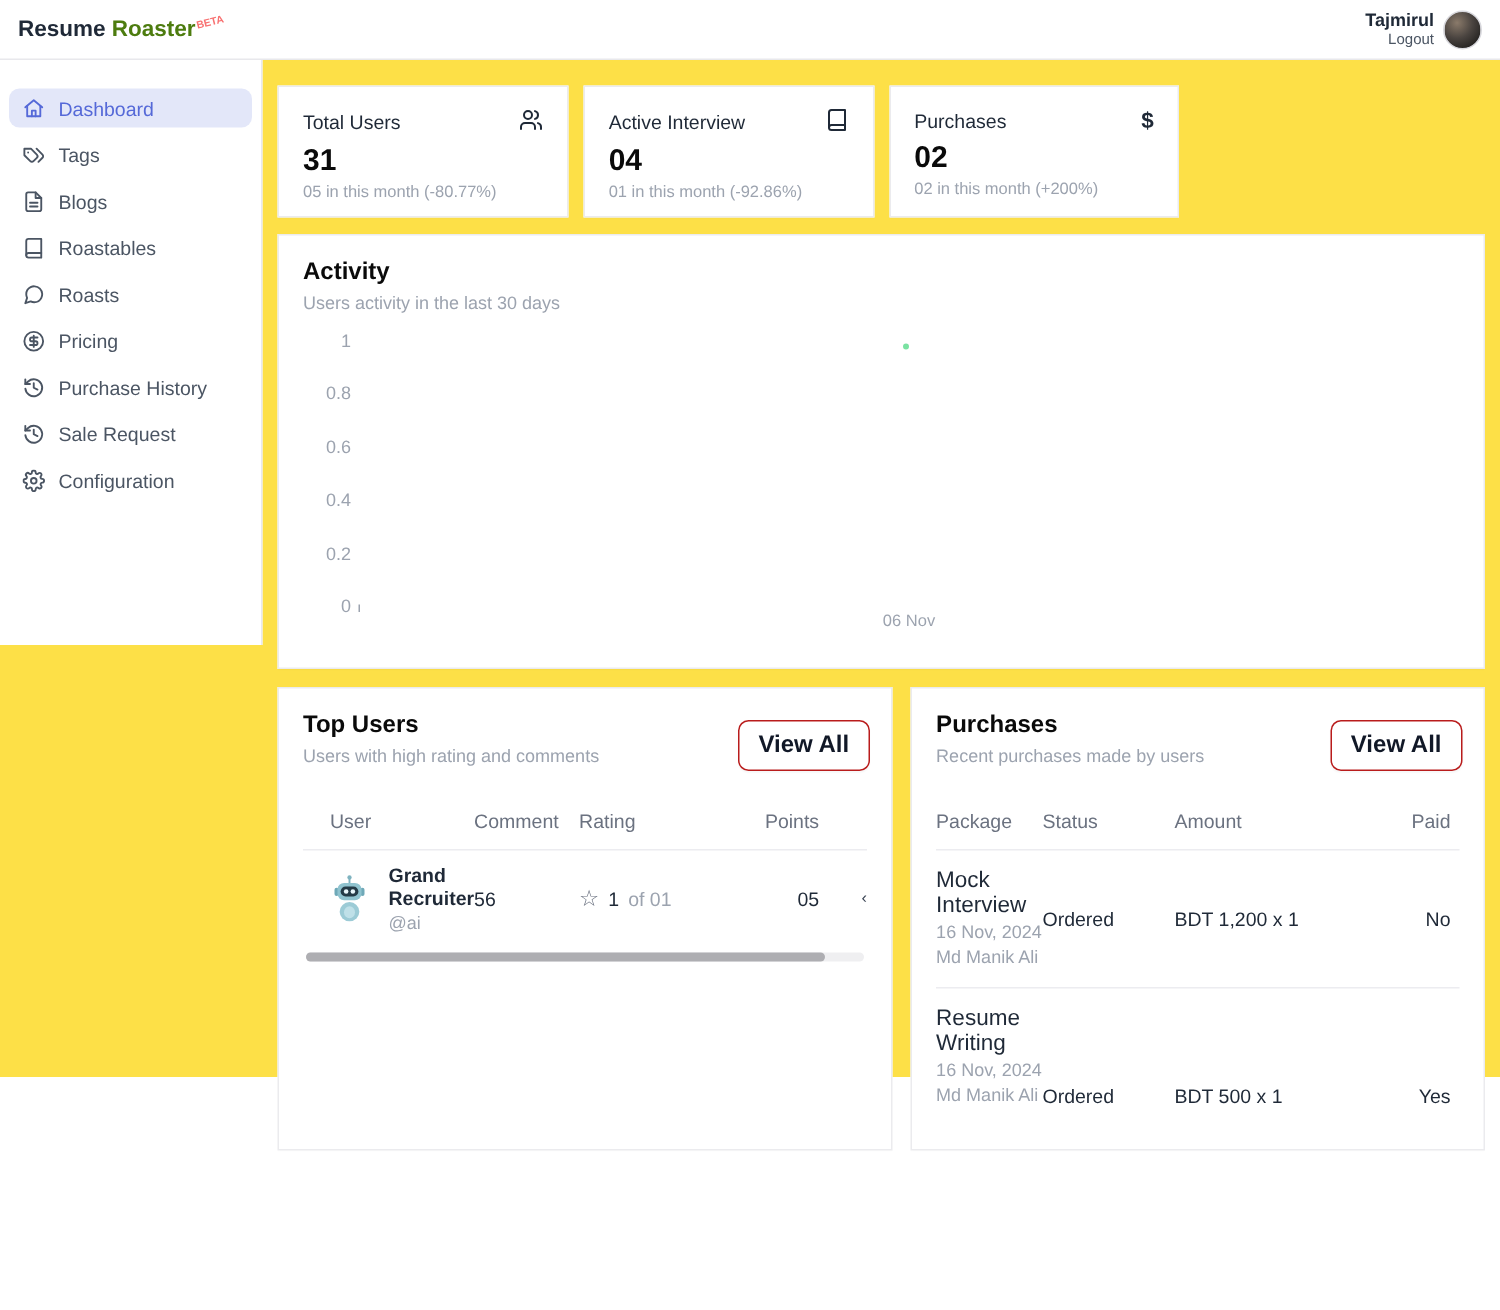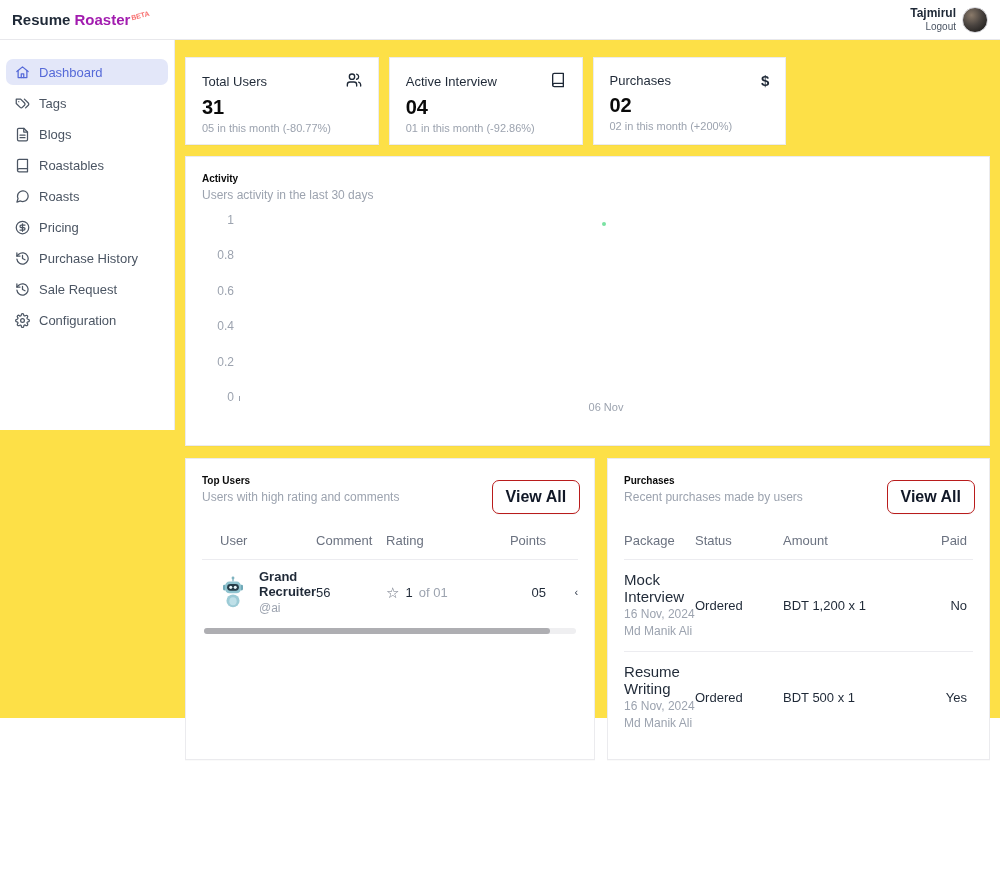--- a/index.html
+++ b/index.html
@@ -4,21 +4,21 @@
 <style>
   * { margin:0; padding:0; box-sizing:border-box; }
   body { font-family:"Liberation Sans", sans-serif; background:#fff; color:#111827; }
   .page { width:1000px; height:873px; background:#fff; overflow:hidden; }
 
   
   .topbar { height:40px; background:#fff; border-bottom:1px solid #e8e8ec;
             display:flex; align-items:center; justify-content:space-between; padding:0 12px; }
   .logo { font-size:15px; font-weight:bold; white-space:nowrap; }
   .logo .l1 { color:#1f2937; }
-  .logo .l2 { color:#a21caf; }
+  .logo .l2 { color:#4d7c0f; }
   .logo .beta { display:inline-block; font-size:7px; font-weight:bold; color:#f87171;
                 transform:rotate(-14deg); position:relative; top:-7px; left:1px; }
   .usermenu { display:flex; align-items:center; gap:6px; }
   .usertext { text-align:right; line-height:1.15; }
   .username { font-size:12px; font-weight:bold; color:#1f2937; }
   .logout { font-size:10px; color:#4b5563; cursor:pointer; }
   .avatar { width:26px; height:26px; border-radius:50%;
             background:radial-gradient(circle at 35% 30%, #8a7a6a 0%, #4a4440 45%, #1b1a19 90%);
             border:1px solid #d9d9de; }
 
@@ -41,21 +41,21 @@
   .stat-card { padding:14px 16px 14px; height:88px; }
   .stat-head { display:flex; justify-content:space-between; align-items:center;
                font-size:13px; color:#1f2937; }
   .stat-head svg { width:16px; height:16px; color:#1f2937; }
   .dollar-glyph { font-size:15px; font-weight:bold; color:#1f2937; }
   .stat-value { font-size:20px; font-weight:bold; color:#0a0a0a; margin-top:5px; }
   .stat-sub { font-size:11px; color:#9ca3af; margin-top:3px; }
 
   
   .activity-panel { margin-top:11px; padding:16px; height:290px; position:relative; }
-  .panel-title { font-size:10px; font-weight:bold; color:#0a0a0a; }
+  .panel-title { font-size:16px; font-weight:bold; color:#0a0a0a; }
   .panel-subtitle { font-size:12px; color:#9ca3af; margin-top:4px; }
   .chart { position:relative; height:214px; margin-top:2px; }
   .ytick { position:absolute; left:0; width:32px; text-align:right;
            font-size:12px; color:#9ca3af; transform:translateY(-50%); }
   .yt0{top:16px} .yt1{top:51px} .yt2{top:87px} .yt3{top:122px} .yt4{top:158px} .yt5{top:193px}
   .plot { position:absolute; left:37px; right:0; top:0; bottom:0; }
   .origin-tick { position:absolute; left:0; top:192px; width:1px; height:5px; background:#9ca3af; }
   .data-dot { position:absolute; left:50%; top:18px; width:4px; height:4px; margin-left:-4px;
               border-radius:50%; background:#16a34a; border:2px solid #7ae2a2; }
   .xlabel { position:absolute; left:50%; transform:translateX(-50%); top:197px;
@@ -87,21 +87,21 @@
   .h-scrollbar { height:6px; border-radius:3px; background:#efeff1; margin:2px 2px 0; position:relative; cursor:pointer; }
   .h-scrollbar-thumb { position:absolute; left:0; top:0; height:6px; width:93%;
                        background:#aeaeb2; border-radius:3px; }
 
   
   .pu-col-package { flex:1; }
   .pu-col-status { width:88px; }
   .pu-col-amount { width:135px; }
   .pu-col-paid { width:55px; text-align:right; padding-right:6px; }
   .pu-row { padding:11px 0 12px; font-size:13px; color:#1f2937; border-bottom:1px solid #ececf0; }
-  .pu-row:last-child { border-bottom:none; }
+  .pu-row:last-child { border-bottom:none;align-items:flex-end; }
   .pu-package-name { font-size:15px; color:#1f2937; }
   .pu-sub { font-size:12px; color:#9ca3af; margin-top:2px; line-height:1.25; }
 </style>
 </head>
 <body>
 
 <div class="page">
 
   <div class="topbar">
     <div class="logo">

